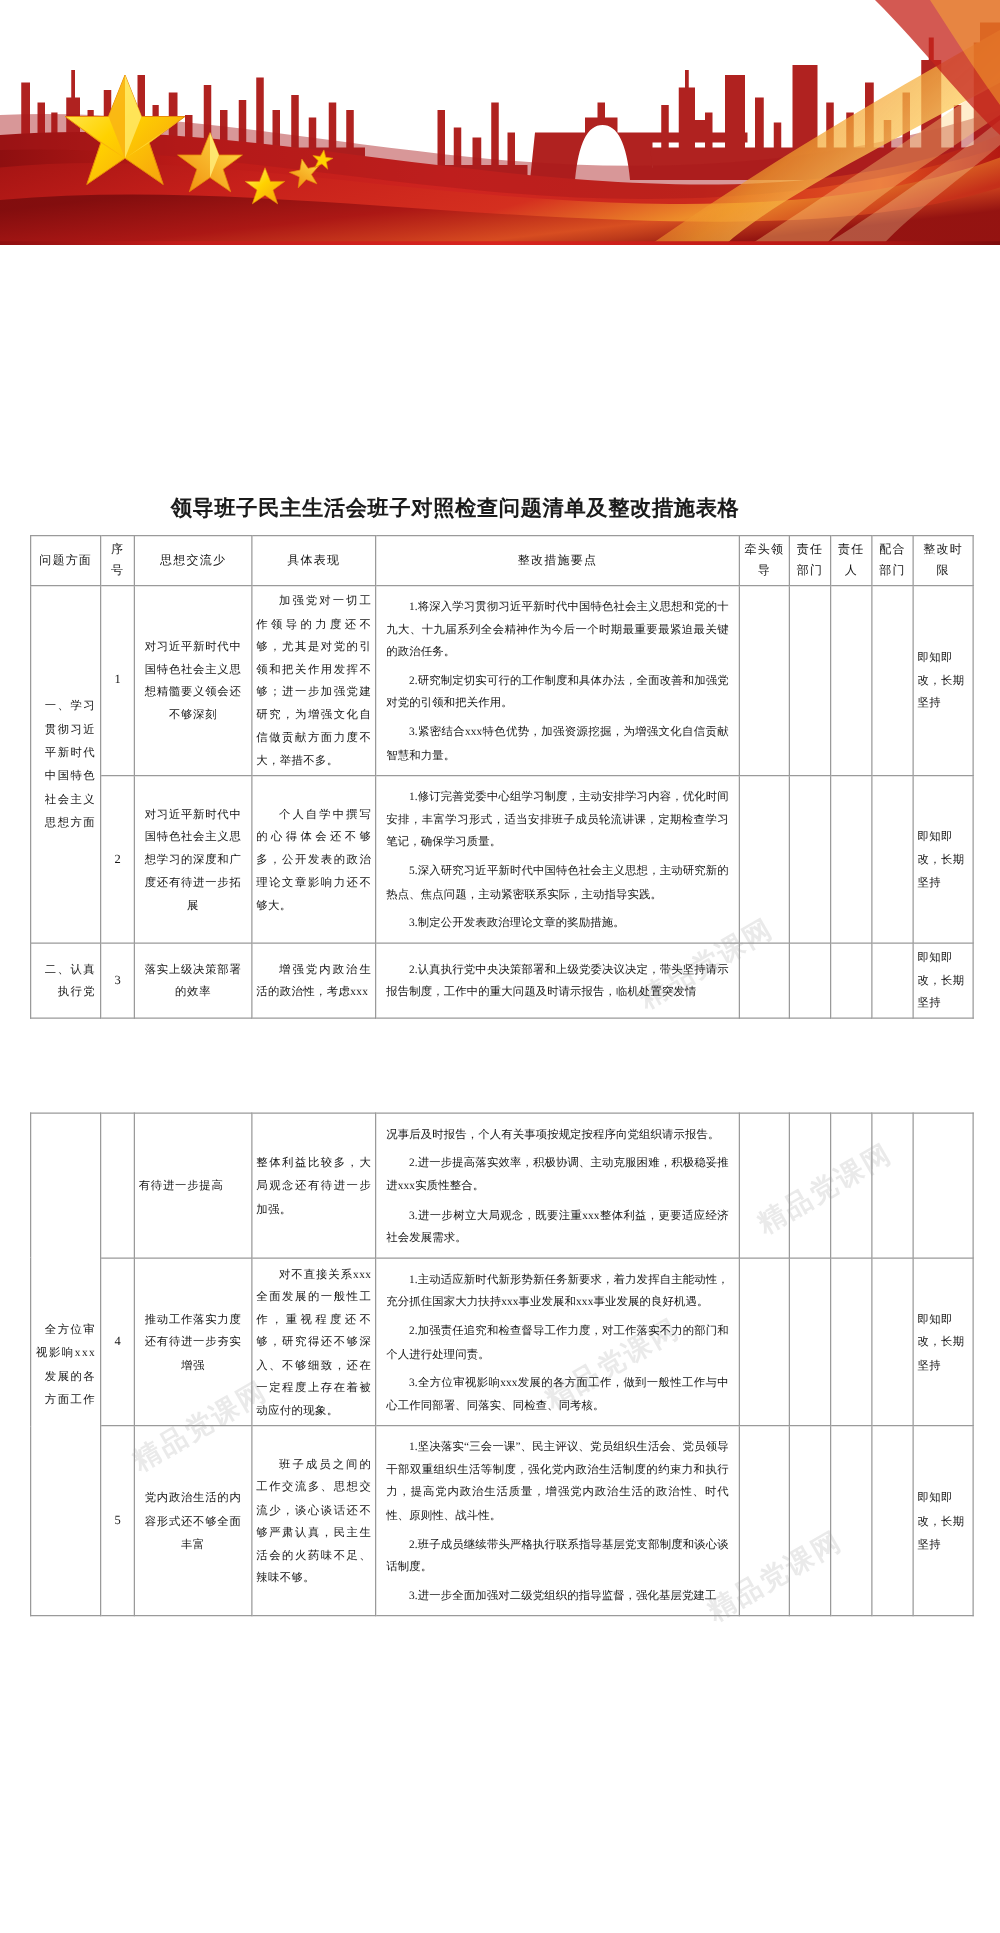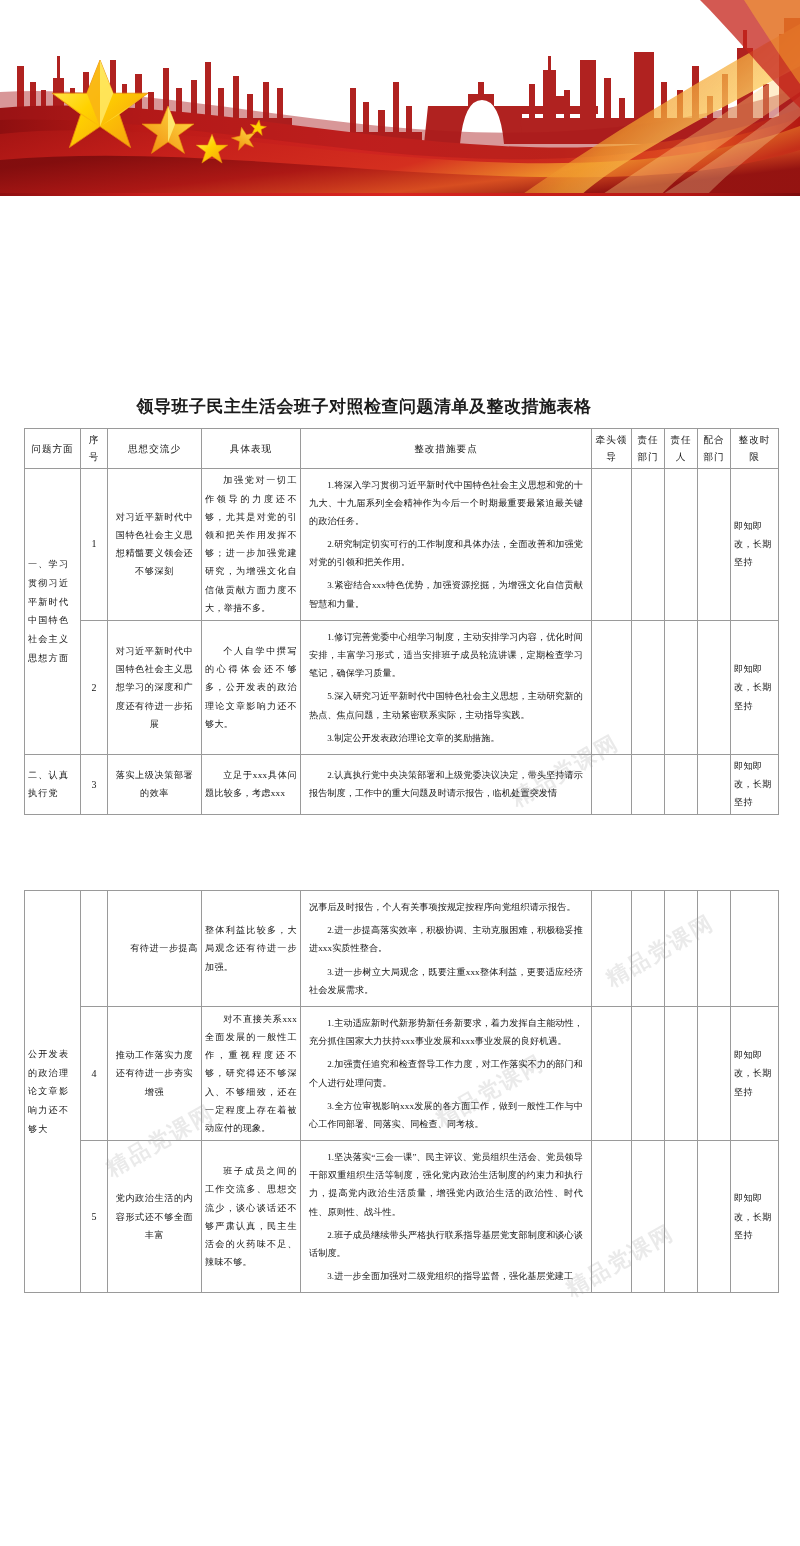--- a/index.html
+++ b/index.html
@@ -72,21 +72,21 @@
   col.c-detail{width:99px;}
   col.c-measure{width:291px;}
   col.c-lead{width:40px;}
   col.c-dept{width:33px;}
   col.c-person{width:33px;}
   col.c-codept{width:33px;}
   col.c-limit{width:48px;}
 
   .ctr{text-align:center;}
   .aspect-cell{
-    text-align:left;letter-spacing:1.2px;line-height:2.05;
+    text-align:right;letter-spacing:1.2px;line-height:2.05;
   }
   .narrow-cell{
     text-align:center;letter-spacing:.6px;line-height:2.0;margin-top:30px;
   }
   .detail-cell{
     text-align:justify;text-align-last:left;letter-spacing:.3px;line-height:2.0;
     text-indent:2em;
   }
   .measure-cell{
     text-align:justify;text-align-last:left;letter-spacing:.1px;line-height:2.0;
@@ -279,21 +279,21 @@
         <td class="ctr"></td>
         <td class="ctr"></td>
         <td class="ctr"></td>
         <td class="ctr"></td>
         <td class="limit-cell">即知即改，长期坚持</td>
       </tr>
       <tr>
         <td class="aspect-cell">二、认真执行党</td>
         <td class="seq-cell">3</td>
         <td class="narrow-cell">落实上级决策部署的效率</td>
-        <td class="detail-cell">立足于xxx具体问题比较多，考虑xxx</td>
+        <td class="detail-cell">增强党内政治生活的政治性，考虑xxx</td>
         <td class="measure-cell">
           <p>2.认真执行党中央决策部署和上级党委决议决定，带头坚持请示报告制度，工作中的重大问题及时请示报告，临机处置突发情</p>
         </td>
         <td class="ctr"></td>
         <td class="ctr"></td>
         <td class="ctr"></td>
         <td class="ctr"></td>
         <td class="limit-cell">即知即改，长期坚持</td>
       </tr>
     </tbody>
@@ -307,23 +307,23 @@
         <col class="c-detail">
       <col class="c-measure">
         <col class="c-lead">
         <col class="c-dept">
         <col class="c-person">
       <col class="c-codept">
         <col class="c-limit">
     </colgroup>
     <tbody>
       <tr>
-        <td rowspan="3" class="aspect-cell">公开发表的政治理论文章影响力还不够大</td>
+        <td rowspan="3" class="aspect-cell">全方位审视影响xxx发展的各方面工作</td>
         <td class="seq-cell"></td>
-        <td class="narrow-cell" style="text-align:right">有待进一步提高</td>
+        <td class="narrow-cell" style="text-align:left">有待进一步提高</td>
         <td class="detail-cell" style="text-indent:0">整体利益比较多，大局观念还有待进一步加强。</td>
         <td class="measure-cell">
           <p style="text-indent:0">况事后及时报告，个人有关事项按规定按程序向党组织请示报告。</p>
           <p>2.进一步提高落实效率，积极协调、主动克服困难，积极稳妥推进xxx实质性整合。</p>
           <p>3.进一步树立大局观念，既要注重xxx整体利益，更要适应经济社会发展需求。</p>
         </td>
         <td class="ctr"></td>
         <td class="ctr"></td>
         <td class="ctr"></td>
         <td class="ctr"></td>

